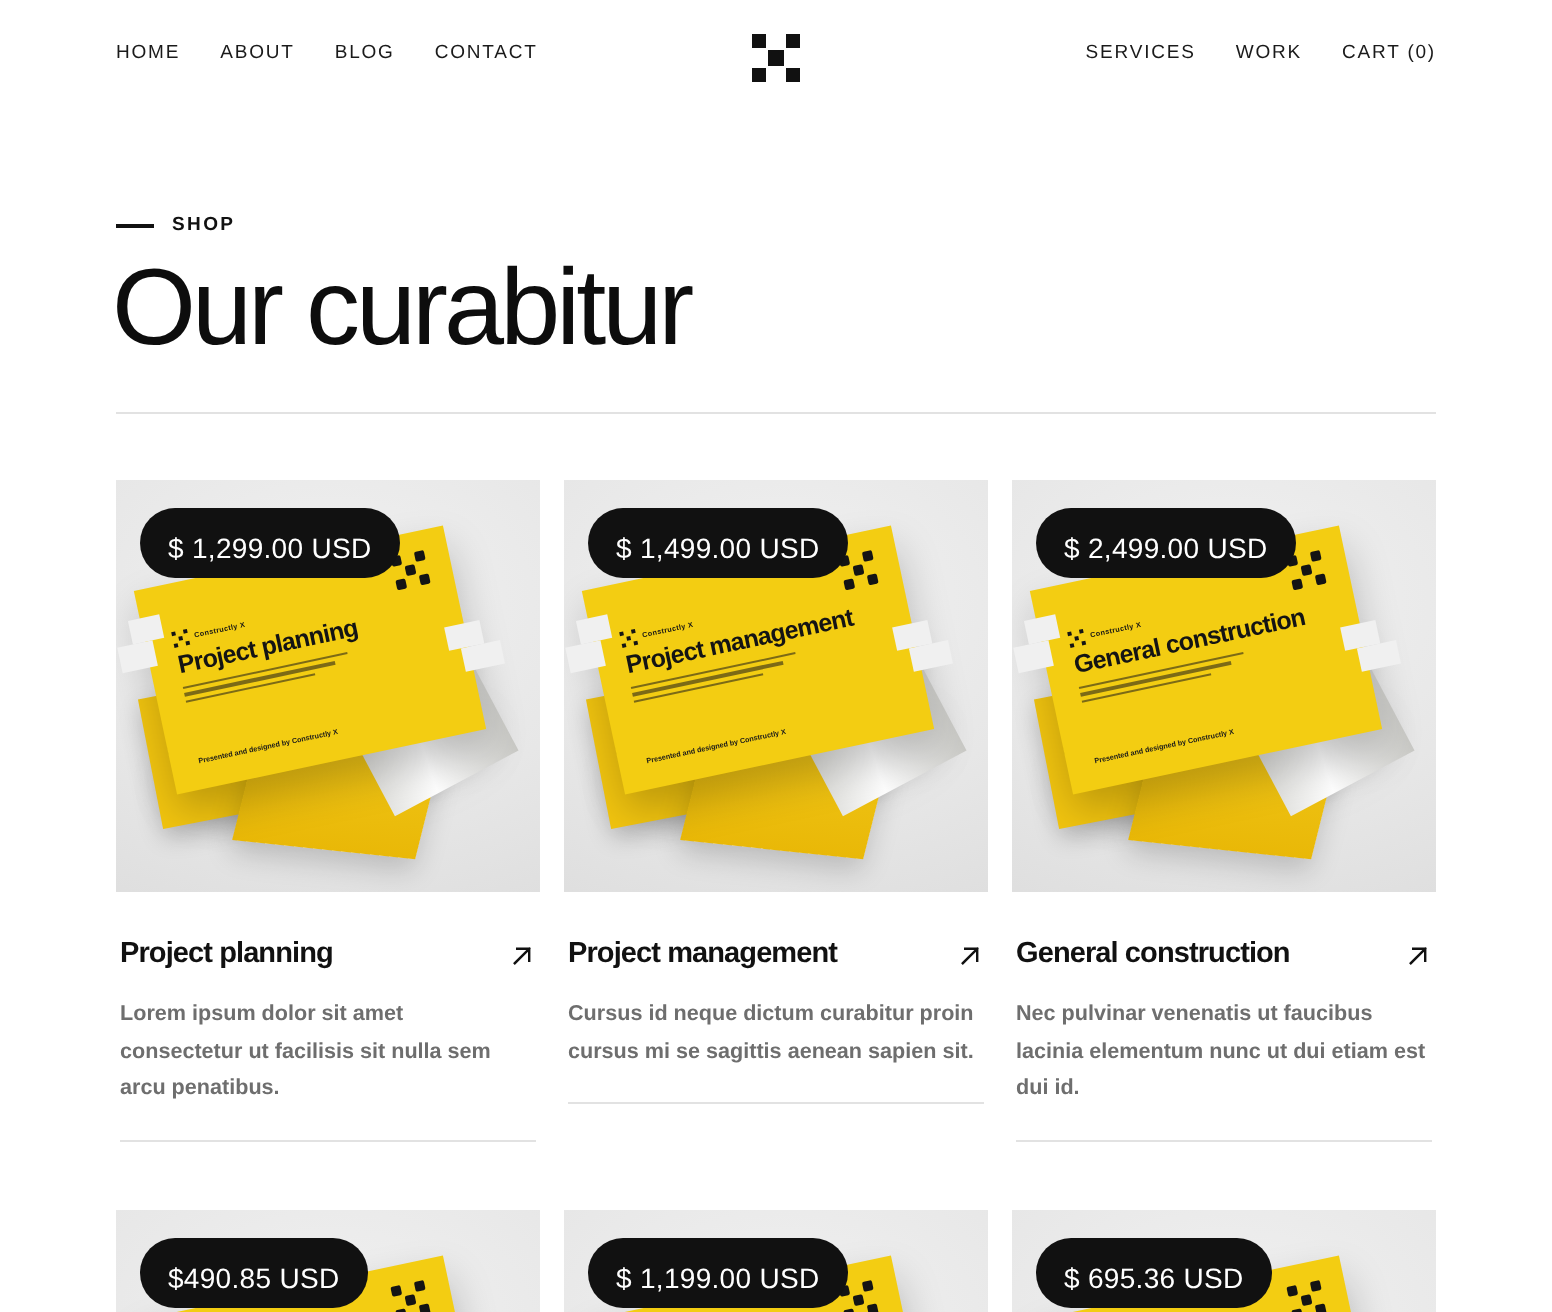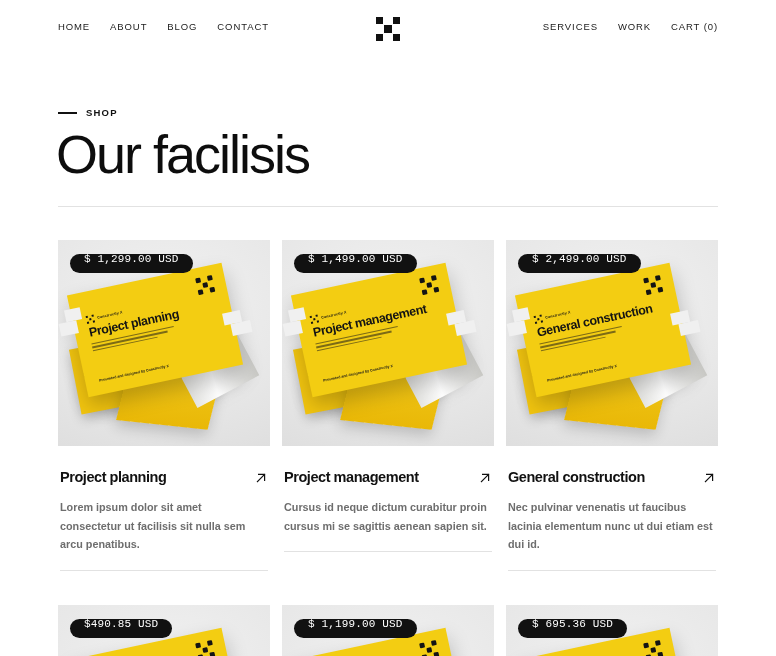--- a/index.html
+++ b/index.html
@@ -171,23 +171,23 @@
     display:grid; grid-template-columns:repeat(3,1fr); grid-template-rows:repeat(3,1fr);
     gap:1.5px;
   }
   .bk-front .cornermark i{ background:transparent; display:block; border-radius:1px; }
   .bk-front .cornermark i.on{ background:#141414; }
 
   .badge{
     position:absolute; left:12px; top:14px; z-index:6;
     background:#111111; color:#ffffff;
     border-radius:999px;
-    padding:0 14px 8px;
-    font-size:11px; letter-spacing:.15px; font-weight:400;
-    white-space:nowrap; line-height:1; cursor:pointer;font-family:Liberation Mono, monospace;
+    padding:13px 14px 8px;
+    font-size:14px; letter-spacing:.15px; font-weight:400;
+    white-space:nowrap; line-height:1; cursor:pointer;
   }
 
   .card-body{ padding:24px 0 0 2px; }
   .card-head{
     display:flex; align-items:center; justify-content:space-between;
     width:208px;
   }
   .card-title{
     font-size:14.5px; font-weight:600; letter-spacing:-.45px; color:#111111;
     line-height:1.1; white-space:nowrap; cursor:pointer;
@@ -231,21 +231,21 @@
       <span class="nav-link">WORK</span>
       <span class="nav-link">CART (0)</span>
     </div>
   </div>
 
   <div class="eyebrow">
     <span class="dash"></span>
     <span class="txt">SHOP</span>
   </div>
 
-  <h1 class="title">Our facilisis</h1>
+  <h1 class="title">Our curabitur</h1>
 
 
   <div class="hr-top"></div>
 
   <div class="grid">
 
     <div class="card">
       <div class="thumb">
         <div class="bg"></div>
         <div class="shadow"></div>

